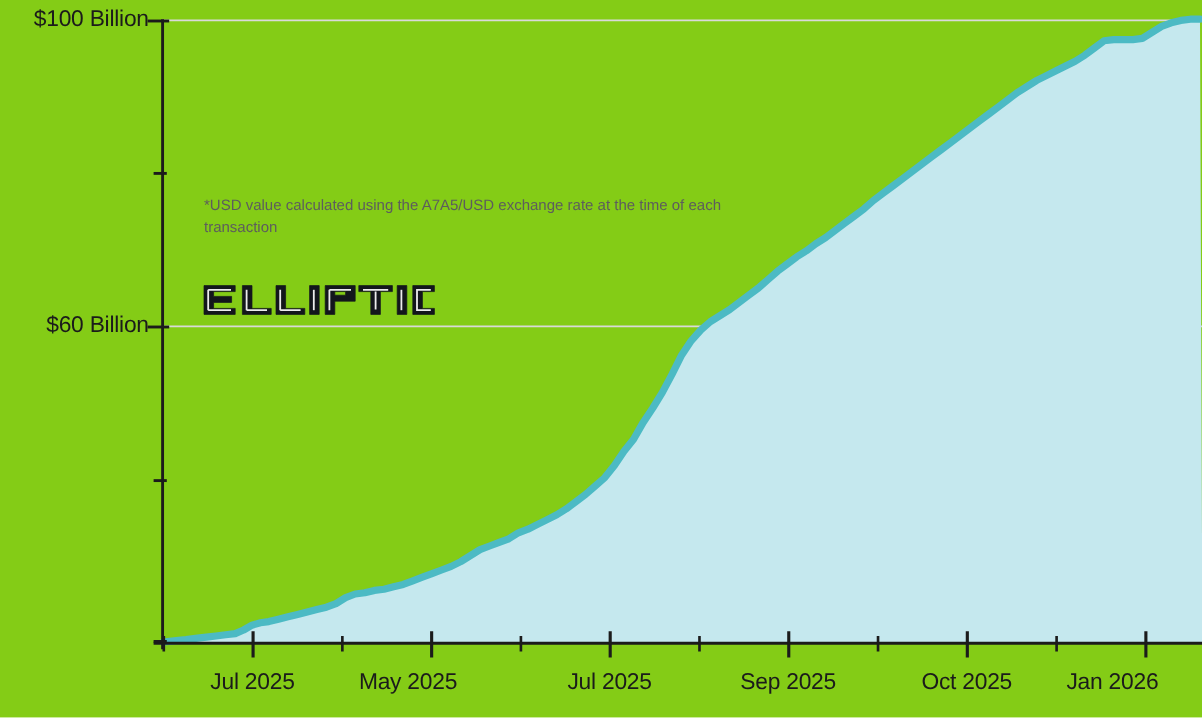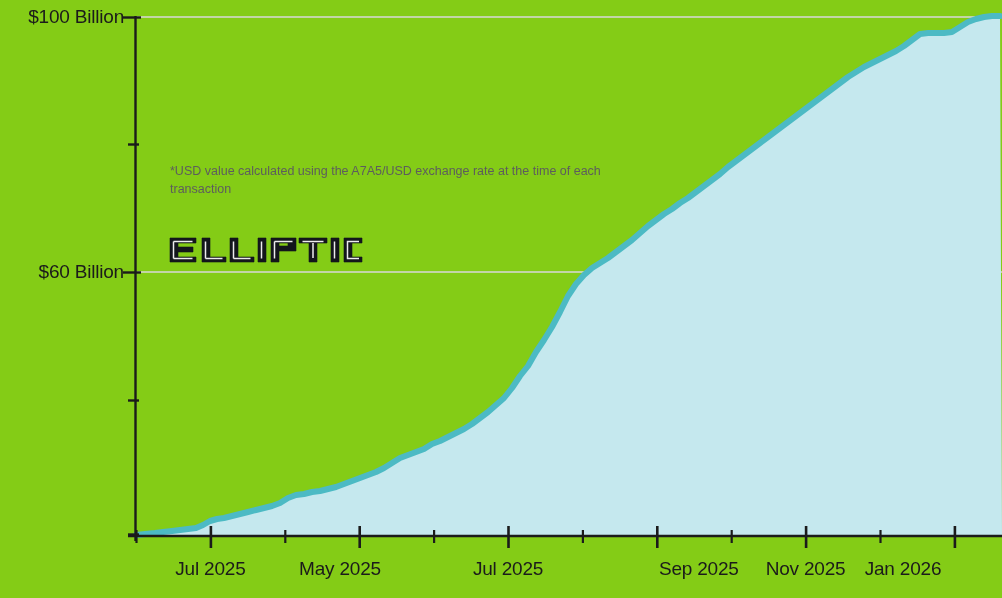--- a/index.html
+++ b/index.html
@@ -123,23 +123,23 @@
     </g>
   </svg>
 
   <div class="ytick-label" id="ylabel-100">$100 Billion</div>
   <div class="ytick-label" id="ylabel-50">$60 Billion</div>
 
   <div id="x-labels">
       <div class="xtick-label" style="left: 210.4px;">Jul 2025</div>
       <div class="xtick-label" style="left: 340px;">May 2025</div>
       <div class="xtick-label" style="left: 508px;">Jul 2025</div>
-      <div class="xtick-label" style="left: 656.8px; margin-left: 42px;">Sep 2025</div>
-      <div class="xtick-label" style="left: 805.6px;">Nov 2025</div>
-      <div class="xtick-label" style="left: 903px;">Jan 2026</div>
+      <div class="xtick-label" style="left: 656.8px;">Sep 2025</div>
+      <div class="xtick-label" style="left: 805.6px;">Oct 2025</div>
+      <div class="xtick-label" style="left: 927px;">Jan 2026</div>
     </div>
 
 
   <div id="chart-footnote">*USD value calculated using the A7A5/USD exchange rate at the time of each transaction</div>
 
   <div id="brand-logo" title="ELLIPTIC">
     <svg width="196" height="32" viewBox="0 0 196 32">
       <g fill="#13161c" stroke="#13161c" stroke-width="0.6">
         <path d="M2 4 h26 v5 h-18 v4 h15 v5 h-15 v5 h18 v5 h-26 z"></path>
         <path d="M34 4 h8 v19 h16 v5 h-24 z"></path>

